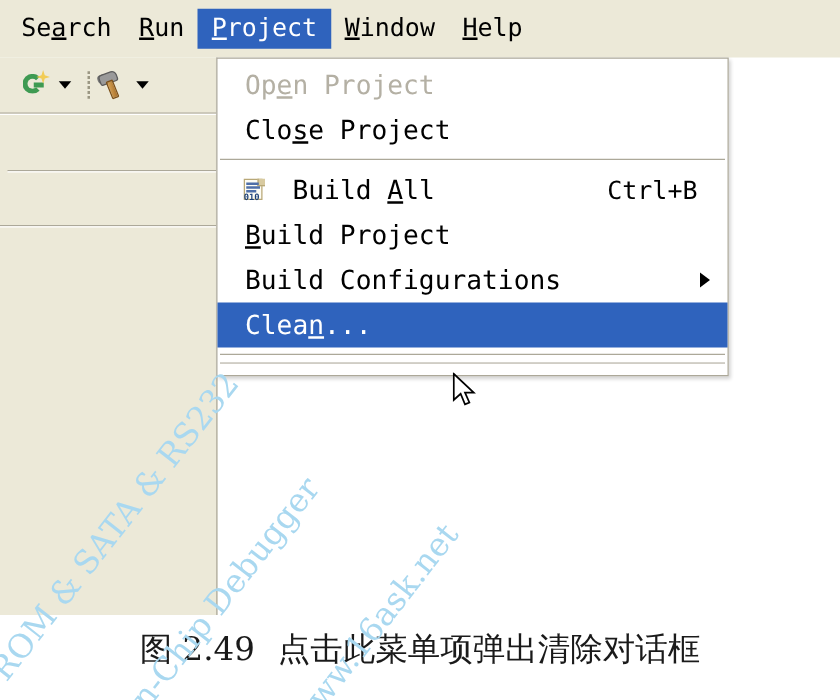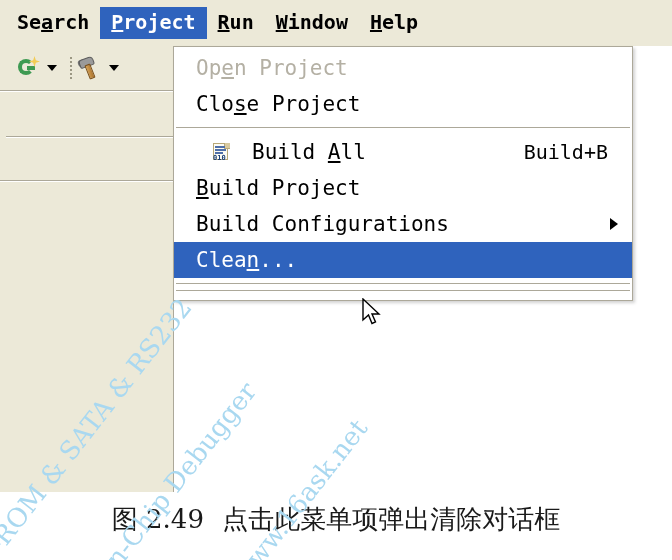--- a/index.html
+++ b/index.html
@@ -40,21 +40,20 @@
     box-sizing: border-box;
   }
   .menubar-item {
     font-family: "DejaVu Sans Mono", "Liberation Mono", monospace;
     font-size: 20px;
     color: #000000;
     padding: 5px 11px 7px 11px;
     white-space: nowrap;
     letter-spacing: 0px;
     line-height: 1;
-    font-weight: bold;
   }
   .menubar-item.active {
     background: #2f63bd;
     color: #ffffff;
   }
   .mn { text-decoration: underline; }
 
   
   #toolbar-strip {
     position: absolute;
@@ -164,21 +163,21 @@
   }
   #strip-rule-1 { top: 44px;  width: 174px; }
   #strip-rule-2 { top: 90px;  width: 174px; left: 6px; }
   #strip-rule-3 { top: 134px; width: 174px; }
 
   
   #project-menu {
     position: absolute;
     left: 173px;
     top: 46px;
-    width: 460px;
+    width: 410px;
     background: #ffffff;
     border: 1px solid #aca899;
     box-sizing: border-box;
     padding: 3px 0 3px 0;
     box-shadow: 2px 2px 3px rgba(0,0,0,0.18);
   }
   .menu-item {
     position: relative;
     height: 36px;
     display: flex;
@@ -203,21 +202,21 @@
     color: #ffffff;
   }
   .menu-item .icon-slot {
     position: absolute;
     left: 20px;
     top: 50%;
     transform: translateY(-50%);
     width: 20px;
     height: 20px;
   }
-  .menu-item.has-icon { padding-left: 60px; margin-left: 18px; }
+  .menu-item.has-icon { padding-left: 60px; }
   .submenu-arrow {
     position: absolute;
     right: 14px;
     top: 50%;
     transform: translateY(-50%);
     width: 0; height: 0;
     border-top: 6px solid transparent;
     border-bottom: 6px solid transparent;
     border-left: 8px solid #000000;
   }
@@ -305,22 +304,22 @@
   #wm-2 { left: 110px;  top: 560px; transform: rotate(-52deg); }
   #wm-3 { left: 250px;  top: 560px; transform: rotate(-52deg); }
 </style>
 </head>
 <body>
 
 <div id="ide-window">
 
   <div id="menu-bar">
       <div class="menubar-item">Se<span class="mn">a</span>rch</div>
+      <div class="menubar-item"><span class="mn">R</span>un</div>
       <div class="menubar-item active"><span class="mn">P</span>roject</div>
-      <div class="menubar-item"><span class="mn">R</span>un</div>
       <div class="menubar-item"><span class="mn">W</span>indow</div>
       <div class="menubar-item"><span class="mn">H</span>elp</div>
     </div>
 
   <div id="toolbar-strip">
     <div id="toolbar-row">
       <span class="icon-new-c">
         <span class="ring"></span>
           <span class="bar"></span>
           <span class="star"></span>
@@ -350,21 +349,21 @@
       <div class="menu-item has-icon">
         <span class="icon-slot icon-build-all">
           <span class="page"></span>
           <span class="fold"></span>
           <span class="ln ln1"></span>
           <span class="ln ln2"></span>
           <span class="ln ln3"></span>
           <span class="bin">010</span>
         </span>
         <span class="label">Build <span class="mn">A</span>ll</span>
-        <span class="accel">Build+B</span>
+        <span class="accel">Ctrl+B</span>
       </div>
       <div class="menu-item">
         <span class="label"><span class="mn">B</span>uild Project</span>
       </div>
       <div class="menu-item">
         <span class="label">Build Configurations</span>
         <span class="submenu-arrow"></span>
       </div>
       <div class="menu-item selected">
         <span class="label">Clea<span class="mn">n</span>...</span>

